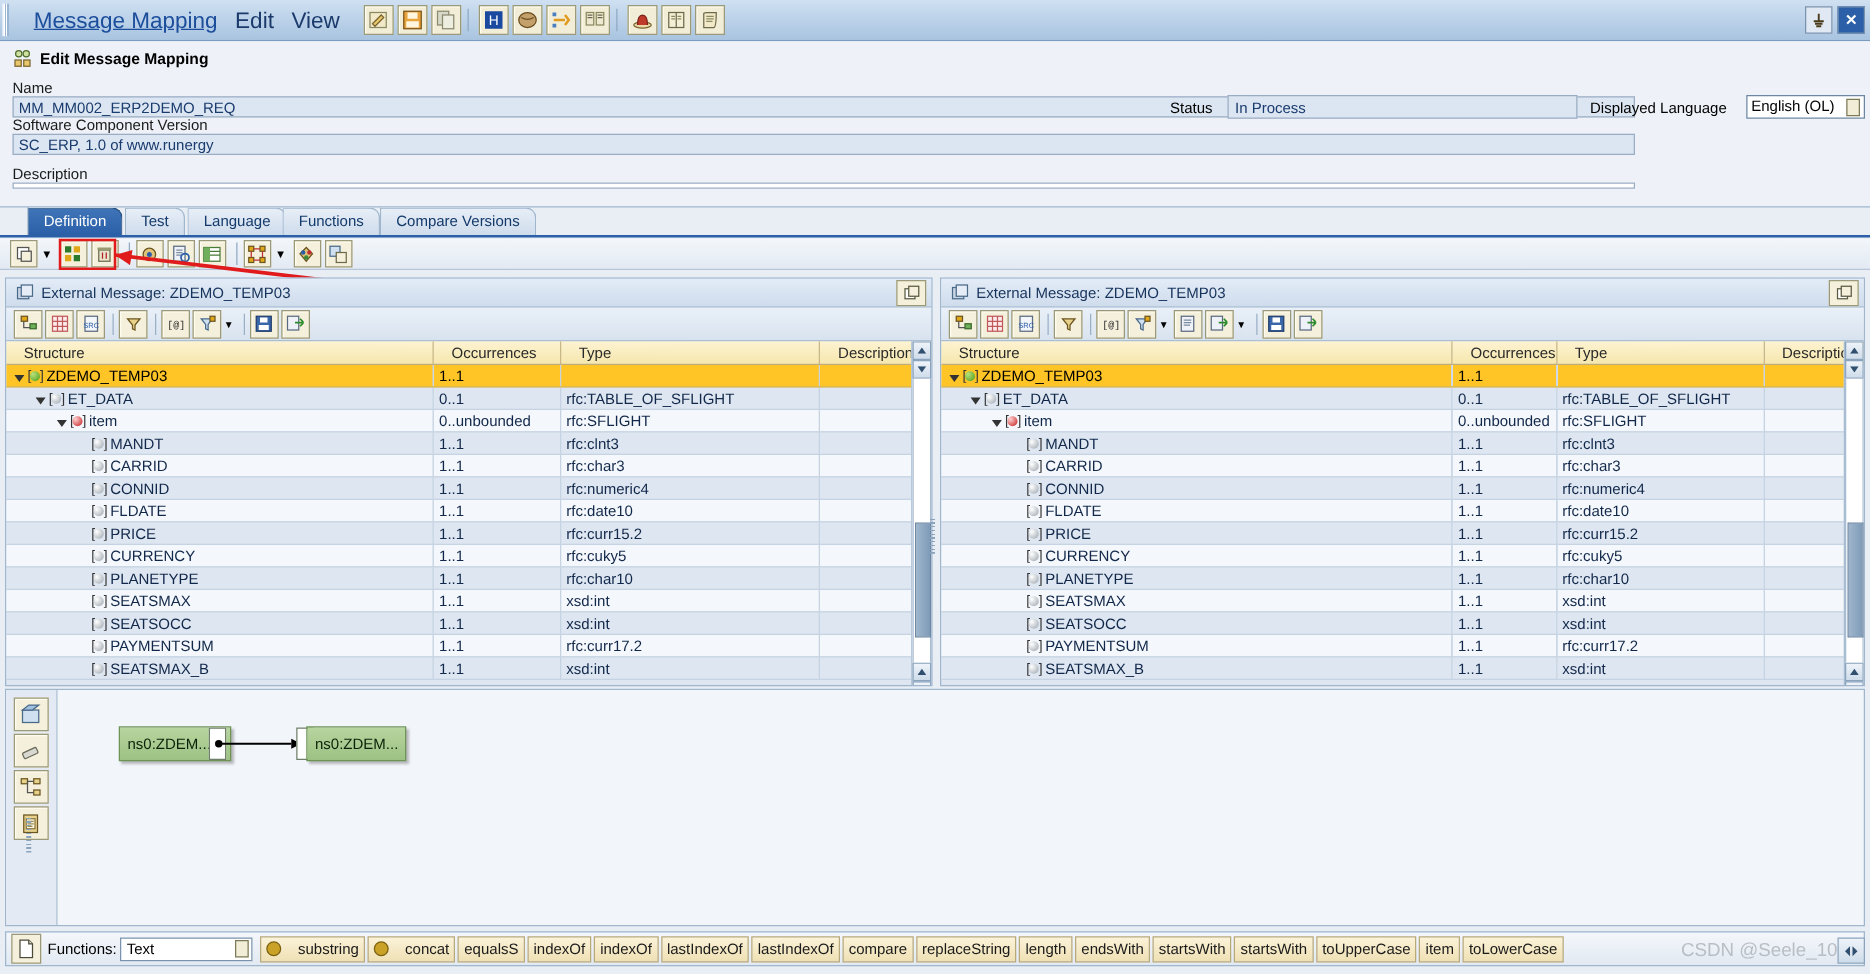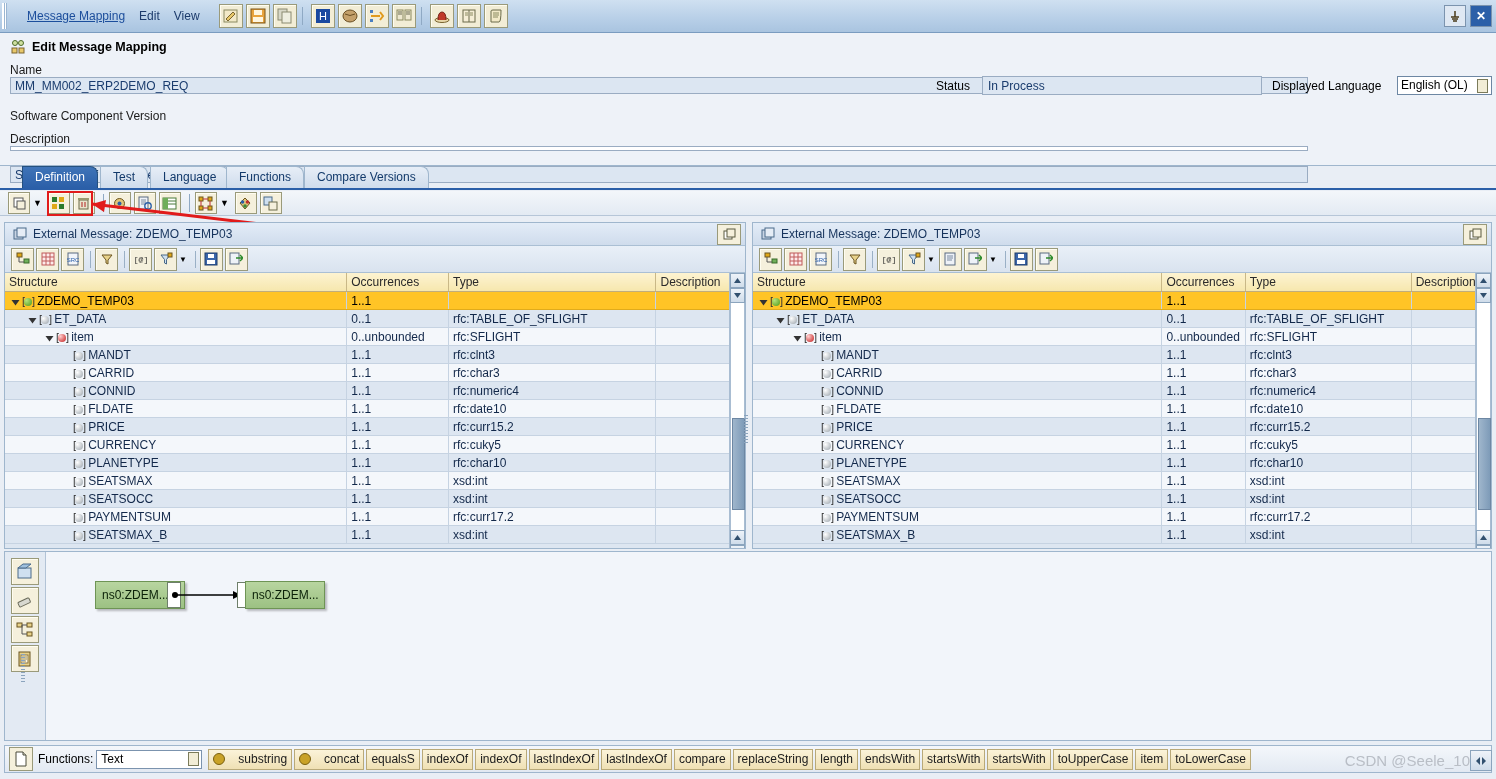--- a/index.html
+++ b/index.html
@@ -14,21 +14,21 @@
   
   .menubar{
     position:absolute;left:0;top:0;width:1496px;height:32px;
     background:linear-gradient(to bottom,#cfe0f1 0%,#b9d0e8 55%,#a9c4e0 100%);
     border-bottom:1px solid #7a9cc0;
     display:flex;align-items:center;
   }
   .menu-grip{width:10px;height:26px;margin-left:2px;
     background:linear-gradient(to right,#ffffff 0 1px,#9bb6d2 1px 2px,#ffffff 2px 3px,#9bb6d2 3px 4px,transparent 4px);
     border-left:1px solid #fff;}
-  .menu-item{margin-left:14px;color:#1b3a6b;font-size:12px;}
+  .menu-item{margin-left:14px;color:#1b3a6b;font-size:18px;}
   .menu-item.blue{color:#1c4e9c;text-decoration:underline;}
   .tb-sep{width:1px;height:18px;background:#8fa9c4;margin:0 5px;}
   .tbtn{
     width:22px;height:22px;margin-left:3px;
     border:1px solid #9a9a7a;background:#f2edd6;
     display:flex;align-items:center;justify-content:center;
     box-shadow:inset 1px 1px 0 #fffdf0;
     position:relative;
   }
   .tbtn svg{display:block;}
@@ -102,21 +102,21 @@
   .ttb{width:21px;height:21px;border:1px solid #9a9a7a;background:#f5f0dc;
     margin-right:2px;display:flex;align-items:center;justify-content:center;
     box-shadow:inset 1px 1px 0 #fffdf0;}
   .ttb-sep{width:1px;height:17px;background:#9ab0c6;margin:0 4px;}
 
   
   .tbl{width:100%;border-collapse:collapse;table-layout:fixed;}
   .tbl th{
     background:linear-gradient(to bottom,#fdf3d1,#f6e7ae);
     border-right:1px solid #c9b887;border-bottom:1px solid #c0ad7c;
-    font-weight:normal;font-size:12px;text-align:left;padding:1px 4px;height:16px;
+    font-weight:normal;font-size:12px;text-align:left;padding:1px 14px;height:16px;
     color:#2a2a2a;
   }
   .tbl td{
     border-right:1px solid #c6d3e2;border-bottom:1px solid #c6d3e2;
     font-size:12px;padding:0 4px;height:17px;color:#12284a;
     white-space:nowrap;overflow:hidden;
   }
   tr.alt0 td{background:#f4f7fb;}
   tr.alt1 td{background:#dde6f1;}
   tr.sel td{background:#ffc426;border-bottom:1px solid #e0ab1b;color:#000;}
@@ -274,21 +274,21 @@
           <rect x="2" y="9" width="5" height="5" fill="#e8c86a" stroke="#7a6530"></rect>
           <rect x="9" y="9" width="5" height="5" fill="#e8c86a" stroke="#7a6530"></rect>
         </svg>
       <span>Edit Message Mapping</span>
     </div>
 
     <div class="hdr-row" style="top:30px;width:1478px;">
       <span class="hdr-label">Name</span>
       <span class="hdr-field" style="width:1298px">MM_MM002_ERP2DEMO_REQ</span>
     </div>
-    <div class="hdr-row" style="top:76px;width:1478px;gap:43px;">
+    <div class="hdr-row" style="top:60px;width:1478px;">
       <span class="hdr-label">Software Component Version</span>
       <span class="hdr-field" style="width:1298px">SC_ERP, 1.0 of www.runergy</span>
     </div>
     <div class="hdr-row" style="top:99px;width:1478px;">
       <span class="hdr-label">Description</span>
       <span class="hdr-field empty" style="width:1298px"></span>
     </div>
 
     <span class="status-label">Status</span>
     <span class="status-field">In Process</span>

